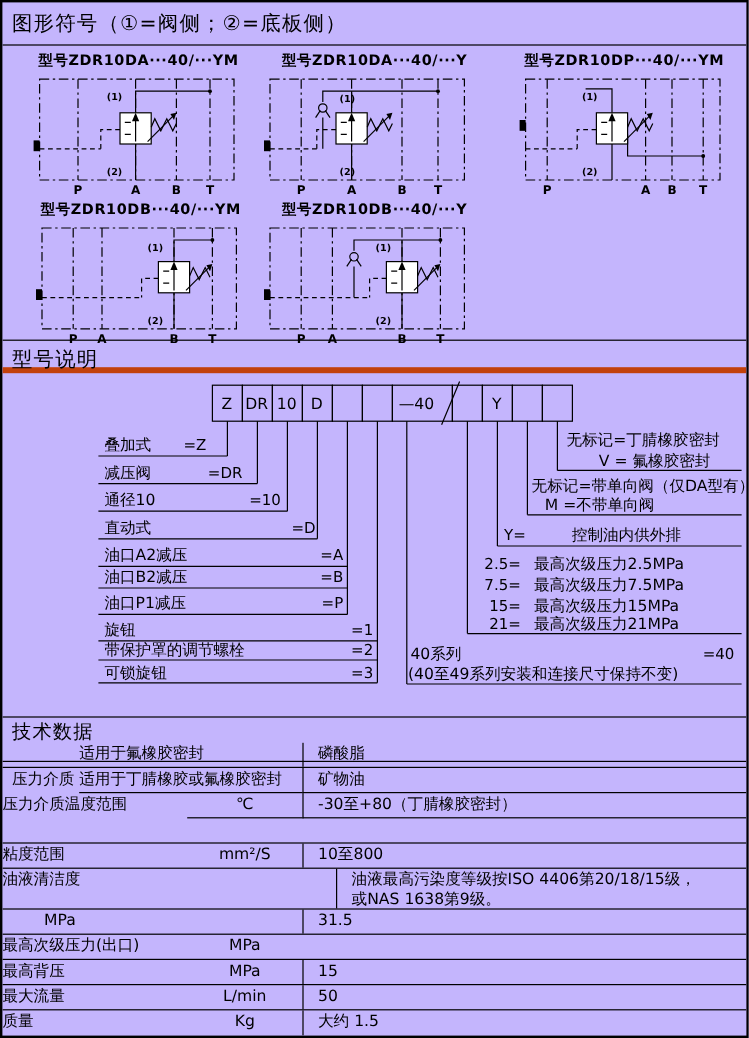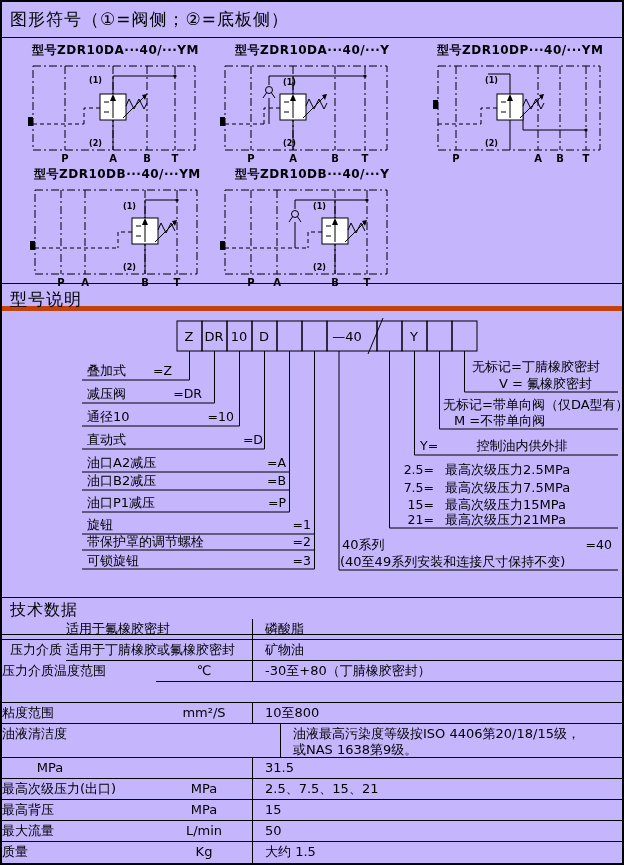--- a/index.html
+++ b/index.html
@@ -375,21 +375,20 @@
       <div class="c-left">
         <div class="unit">MPa</div>
       </div>
       <div class="c-right">31.5</div>
     </div>
     <div class="trow r21 rb">
       <div class="c-left">
         <div class="lbl-flex">最高次级压力(出口)</div>
         <div class="unit">MPa</div>
       </div>
-      <div class="c-right">2.5、7.5、15、21</div>
     </div>
     <div class="trow r21 rb">
       <div class="c-left">
         <div class="lbl-flex">最高背压</div>
         <div class="unit">MPa</div>
       </div>
       <div class="c-right">15</div>
     </div>
     <div class="trow r21 rb">
       <div class="c-left">

